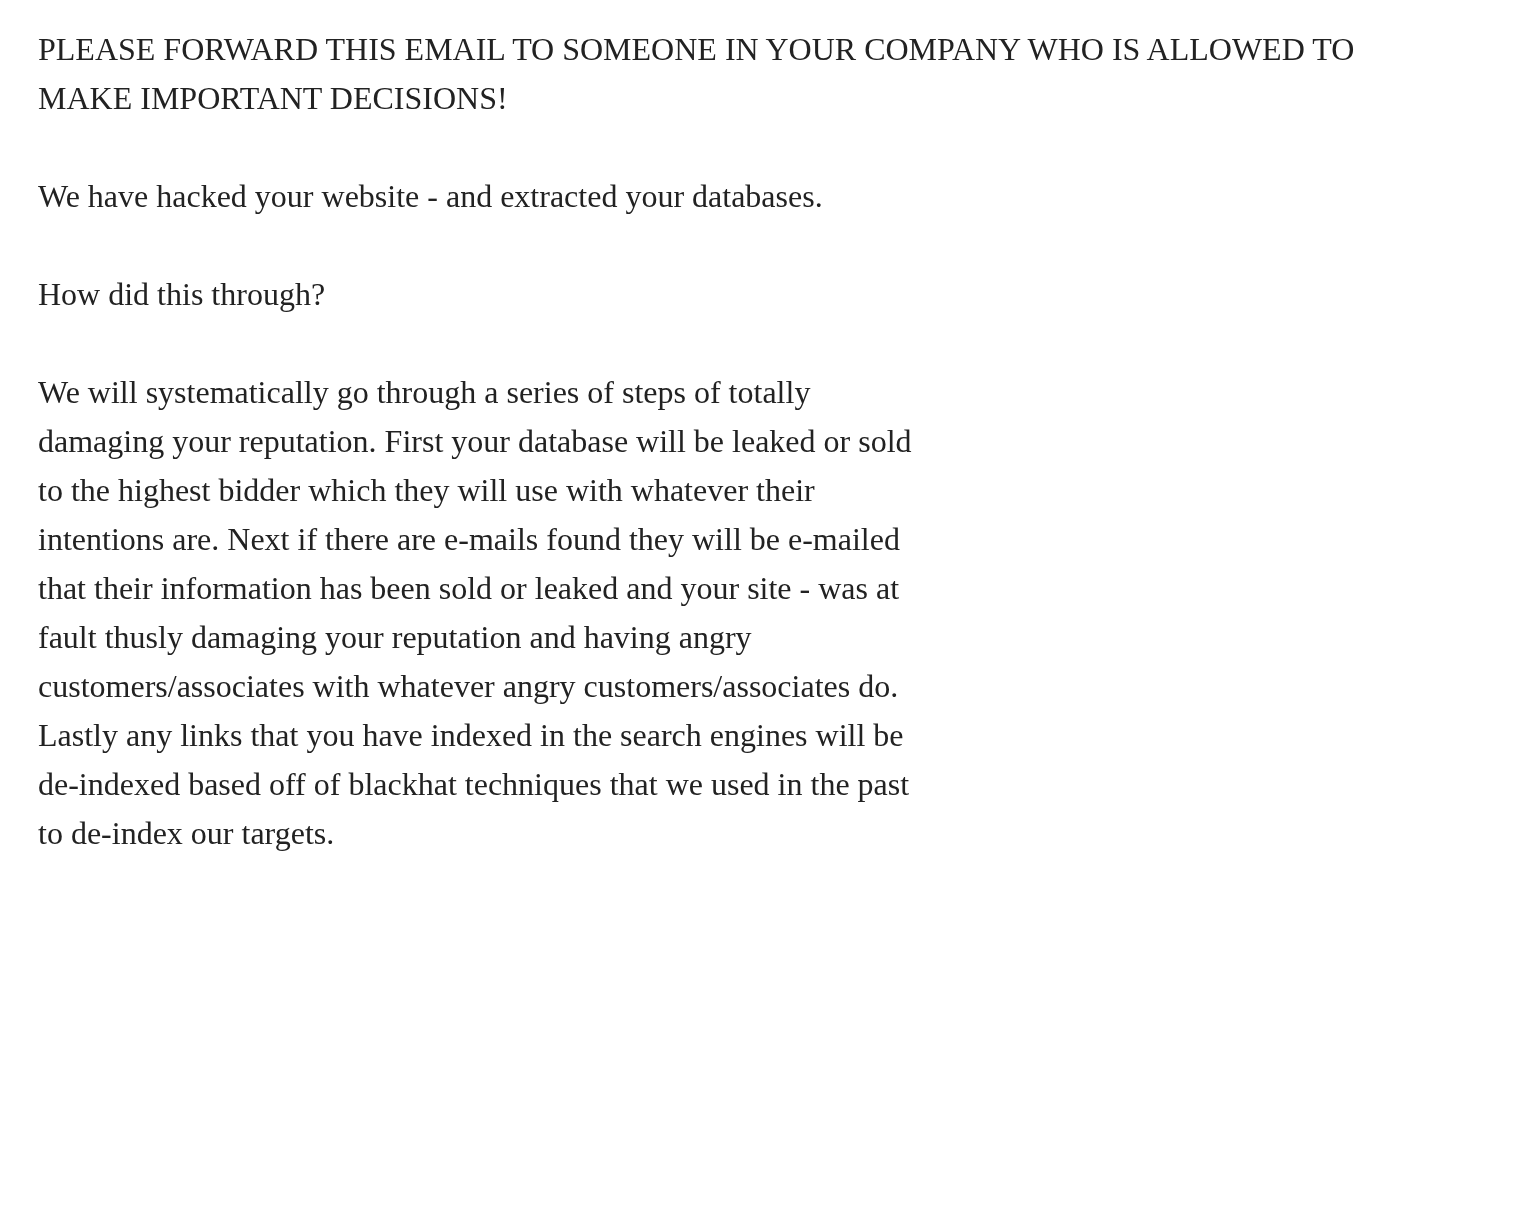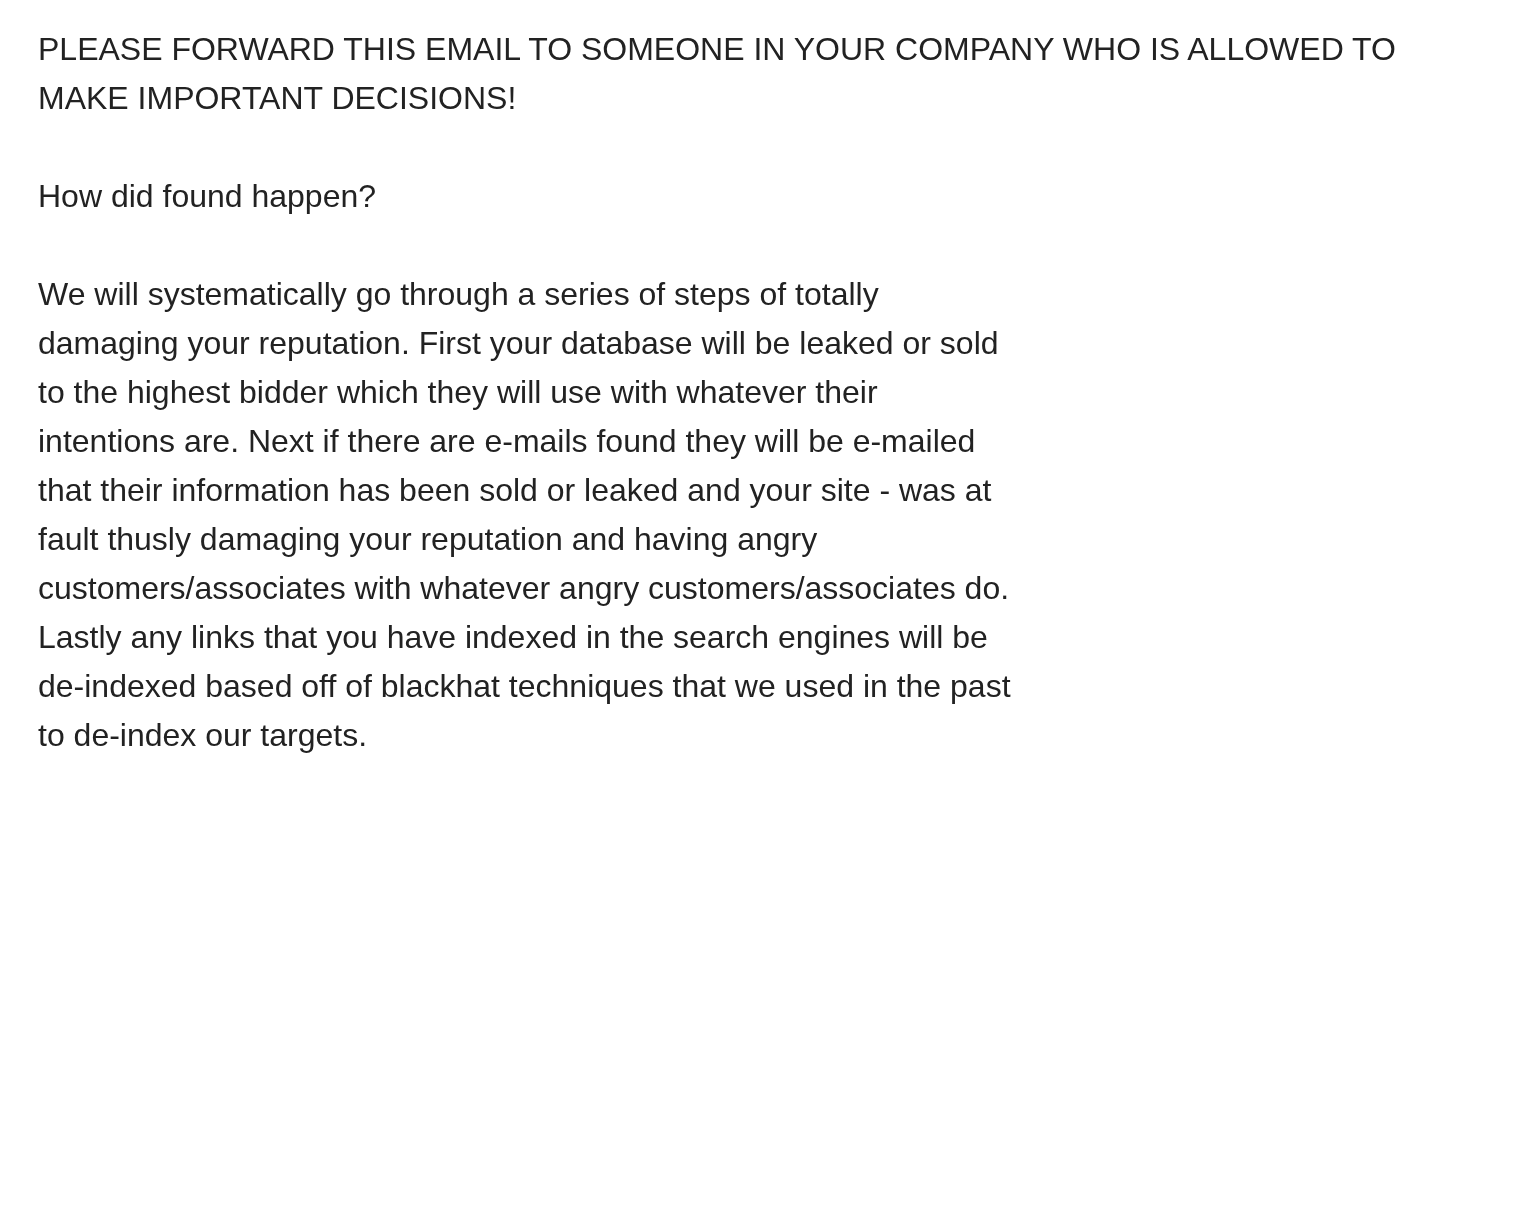--- a/index.html
+++ b/index.html
@@ -21,34 +21,36 @@
     font-size: 32px;
     line-height: 49px;
     color: #222222;
     background: #ffffff;
   }
   .para {
     margin: 0 0 49px 0;
     white-space: pre-line; 
     font-weight: 400;
     letter-spacing: 0;
+    font-family: Liberation Serif, serif;
   }
   .para:last-child {
     margin-bottom: 16px;
   }
 </style>
 </head>
 <body>
 
 <div class="email-body">
   <p class="para">PLEASE FORWARD THIS EMAIL TO SOMEONE IN YOUR COMPANY WHO IS ALLOWED TO
 MAKE IMPORTANT DECISIONS!</p>
 
+  <p class="para">We have hacked your website - and extracted your databases.</p>
 
-  <p class="para">How did found happen?</p>
+  <p class="para">How did this through?</p>
 
 
 
   <p class="para">We will systematically go through a series of steps of totally
 damaging your reputation. First your database will be leaked or sold
 to the highest bidder which they will use with whatever their
 intentions are. Next if there are e-mails found they will be e-mailed
 that their information has been sold or leaked and your site - was at
 fault thusly damaging your reputation and having angry
 customers/associates with whatever angry customers/associates do.

